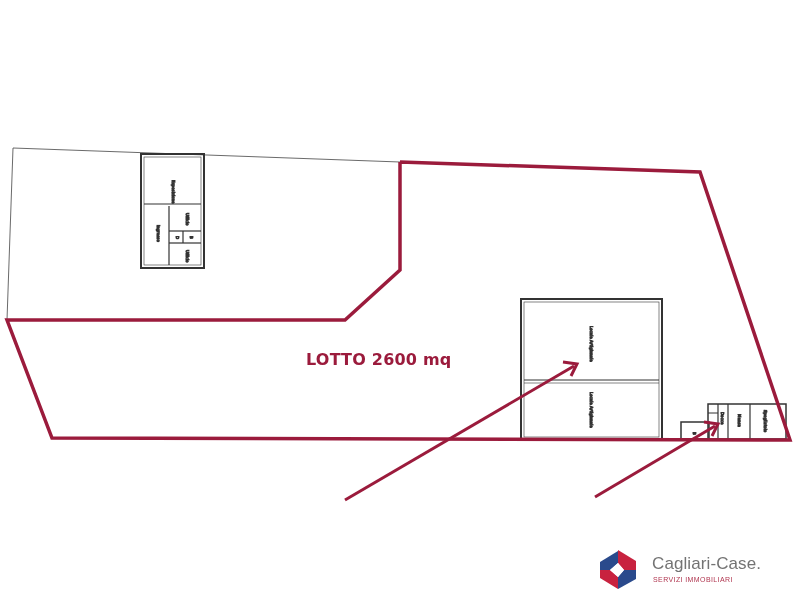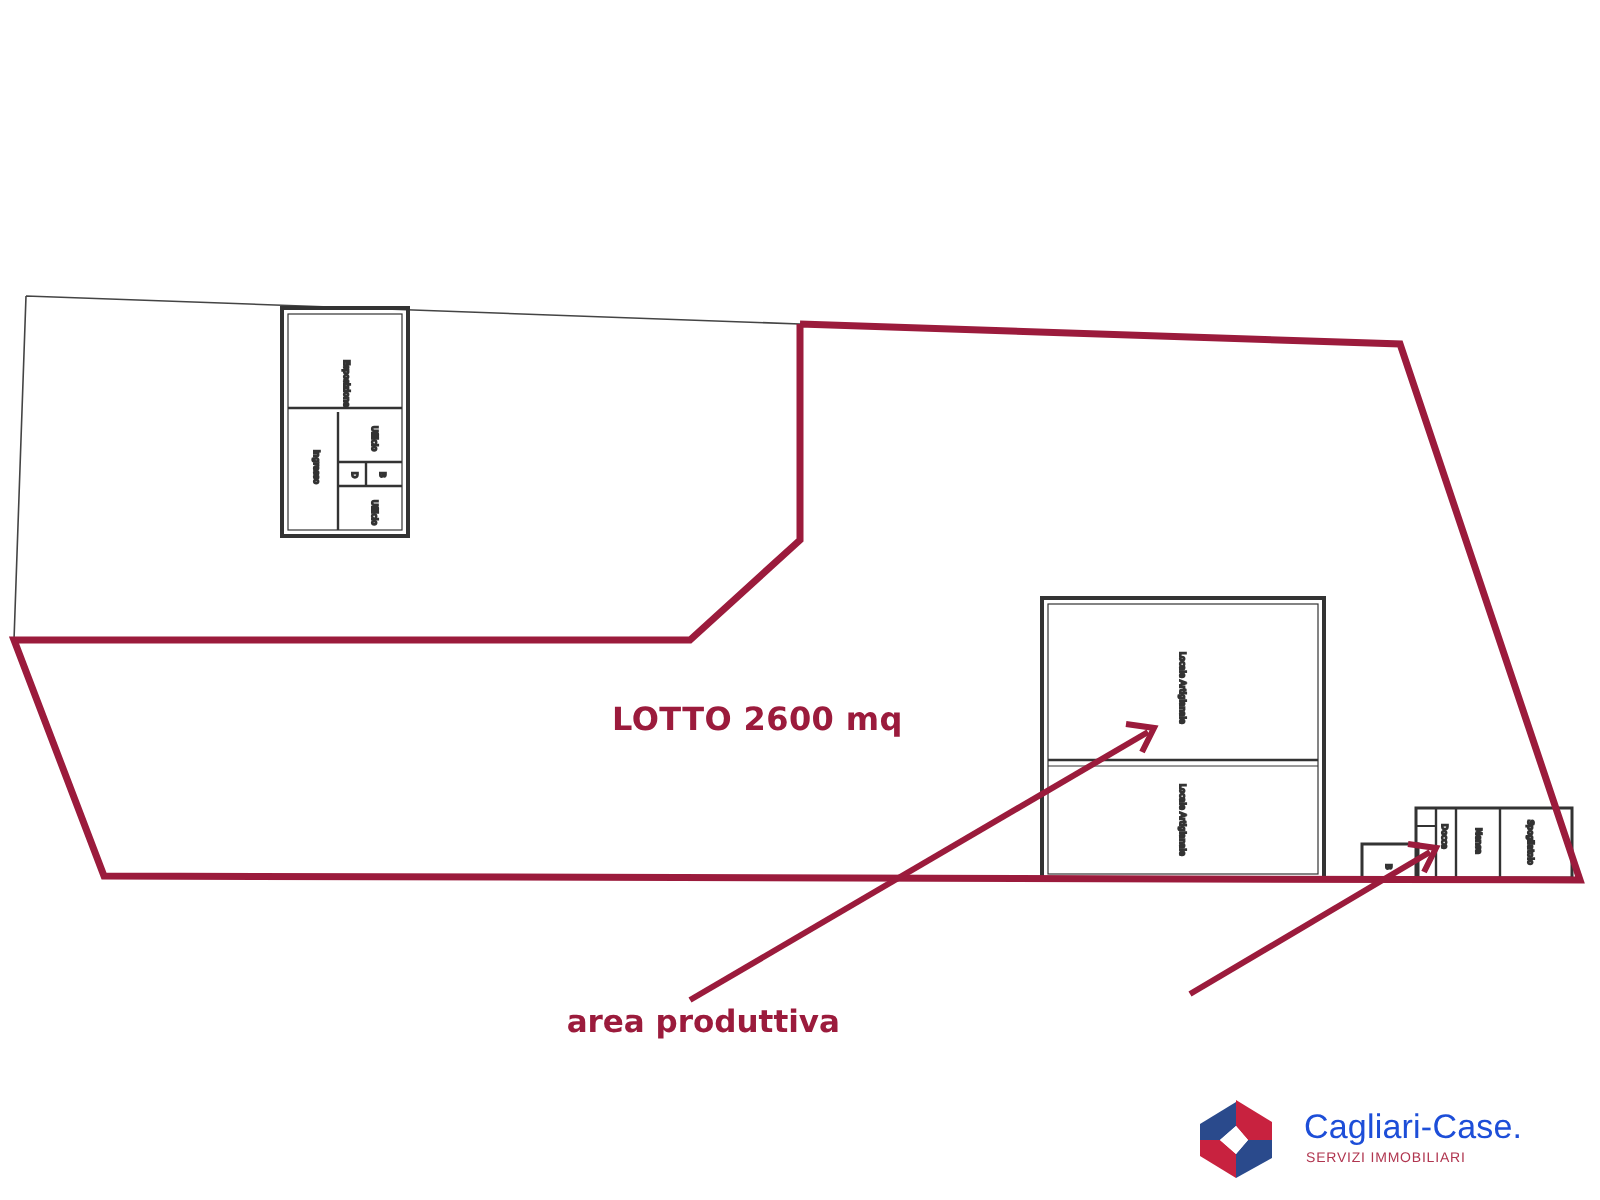--- a/index.html
+++ b/index.html
@@ -1,25 +1,25 @@
 <!DOCTYPE html>
 <html><head>
   <meta charset="utf-8">
   <style>
     html, body { margin:0; padding:0; background:#ffffff; }
     body { width:800px; height:600px; position:relative; overflow:hidden; font-family:"DejaVu Sans", sans-serif; }
     svg.plan { position:absolute; left:0; top:0; width:800px; height:600px; }
-    .label { position:absolute; color:#9b1b3c; font-family:"DejaVu Sans", sans-serif; font-weight:bold; text-align:right; white-space:nowrap; }
+    .label { position:absolute; color:#9b1b3c; font-family:"DejaVu Sans", sans-serif; font-weight:bold; text-align:center; white-space:nowrap; }
     .lotto { left:306px; top:350px; font-size:16px; letter-spacing:0.2px; }
     .area { left:240px; top:500px; width:180px; font-size:15.5px; line-height:22px; }
     .servizi { left:460px; top:500px; width:180px; font-size:15.5px; line-height:22px; }
     .roomtxt { font-family:"DejaVu Sans", sans-serif; font-size:4px; fill:#333; }
     .logo { position:absolute; left:596px; top:548px; width:200px; height:48px; }
     .logo-mark { position:absolute; left:0; top:0; width:44px; height:44px; }
-    .logo-name { position:absolute; left:56px; top:6px; font-family:"Liberation Sans", sans-serif; font-size:17px; color:#1d4ed8; letter-spacing:0.1px; }
+    .logo-name { position:absolute; left:56px; top:6px; font-family:"Liberation Sans", sans-serif; font-size:17px; color:#737373; letter-spacing:0.1px; }
     .logo-sub { position:absolute; left:57px; top:28px; font-family:"Liberation Sans", sans-serif; font-size:7px; color:#b0354f; letter-spacing:0.4px; }
   </style>
 </head>
 <body>
 
 <svg class="plan" viewBox="0 0 800 600" xmlns="http://www.w3.org/2000/svg">
 
   <polyline points="13,148 400,162 700,172 790,440 52,438 7,320 13,148" fill="none" stroke="#444" stroke-width="0.8"></polyline>
 
   <g stroke="#333" fill="none">
@@ -68,21 +68,20 @@
   </g>
   <g stroke="#9b1b3c" stroke-width="3" fill="none">
     <line x1="595" y1="497" x2="715" y2="426"></line>
     <polyline points="704,422 718,424 712,436"></polyline>
   </g>
 </svg>
 
 <div class="label lotto">LOTTO 2600 mq</div>
 
 <div class="label area">
-  <div>area produttiva</div>
 </div>
 
 <div class="label servizi">
 </div>
 
 <div class="logo">
   <svg class="logo-mark" viewBox="0 0 44 44">
     <polygon points="22,2 42,14 42,30 22,42 2,30 2,14" fill="#ffffff"></polygon>
     <polygon points="22,2 40,13 40,22 28,22 22,15" fill="#c8223f"></polygon>
     <polygon points="4,14 22,3 22,15 14,22 4,22" fill="#2a4a8c"></polygon>

